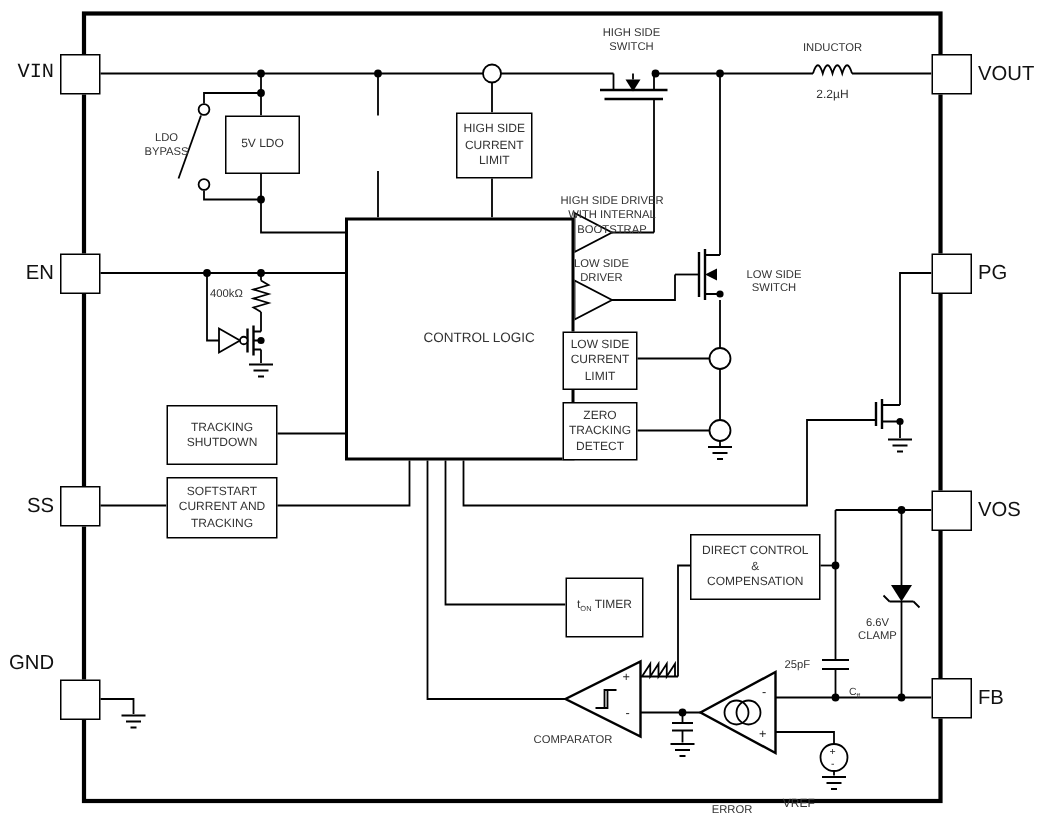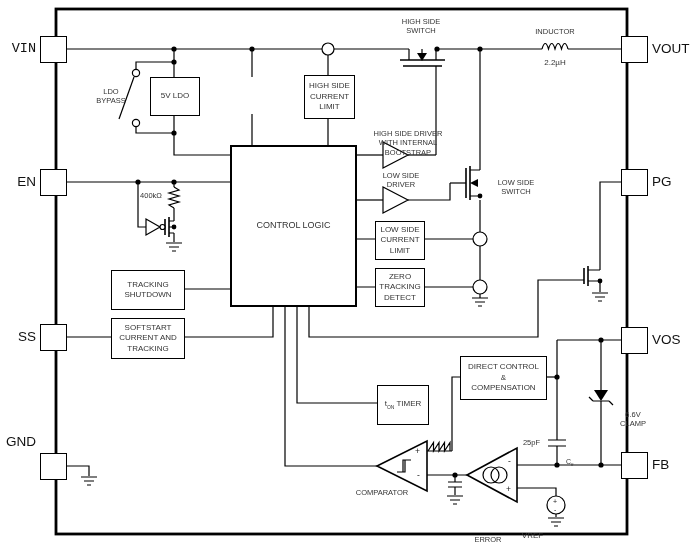--- a/index.html
+++ b/index.html
@@ -181,21 +181,21 @@
       <circle cx="557" cy="465" r="2.6"></circle>
         <circle cx="601" cy="465" r="2.6"></circle>
       <circle cx="455" cy="475" r="2.6"></circle>
     </g>
   </svg>
 
   <div class="block" style="left:150px;top:77px;width:48px;height:37px;">5V LDO</div>
   <div class="block" style="left:304px;top:75px;width:49px;height:42px;">HIGH SIDE
 CURRENT
 LIMIT</div>
-  <div class="block bold-border" style="left:230px;top:145px;width:123px;height:158px;font-size:9px;">CONTROL LOGIC</div>
+  <div class="block bold-border" style="left:230px;top:145px;width:123px;height:158px;font-size:9px;padding-left:26px;">CONTROL LOGIC</div>
   <div class="block" style="left:375px;top:221px;width:48px;height:37px;">LOW SIDE
 CURRENT
 LIMIT</div>
   <div class="block" style="left:375px;top:268px;width:48px;height:37px;">ZERO
 TRACKING
 DETECT</div>
   <div class="block" style="left:111px;top:270px;width:72px;height:38px;">TRACKING
 SHUTDOWN</div>
   <div class="block" style="left:111px;top:318px;width:72px;height:39px;">SOFTSTART
 CURRENT AND
@@ -213,21 +213,21 @@
   <div class="lbl" style="left:533px;top:58px;width:44px;font-size:8px;">2.2µH</div>
   <div class="lbl" style="left:94px;top:87px;width:34px;">LDO
 BYPASS</div>
   <div class="lbl" style="left:358px;top:112px;width:100px;margin-top:17px;">HIGH SIDE DRIVER
 WITH INTERNAL BOOTSTRAP</div>
   <div class="lbl" style="left:379px;top:171px;width:44px;">LOW SIDE
 DRIVER</div>
   <div class="lbl" style="left:494px;top:178px;width:44px;">LOW SIDE
 SWITCH</div>
   <div class="lbl right" style="left:136px;top:191px;width:30px;">400kΩ</div>
-  <div class="lbl" style="left:567px;top:410px;width:36px;margin-left:48px;">6.6V
+  <div class="lbl" style="left:567px;top:410px;width:36px;">6.6V
 CLAMP</div>
   <div class="lbl right" style="left:518px;top:438px;width:27px;">25pF</div>
   <div class="lbl left" style="left:566px;top:449px;width:20px;font-size:7px;">
     <span>C</span><sub>ff</sub>
   </div>
   <div class="lbl" style="left:350px;top:488px;width:64px;">COMPARATOR</div>
   <div class="lbl" style="left:460px;top:504px;width:56px;margin-top:31px;">ERROR
 AMPLIFIER</div>
   <div class="lbl right" style="left:518px;top:491px;width:29px;font-size:8px;margin-top:40px;">VREF</div>
 

